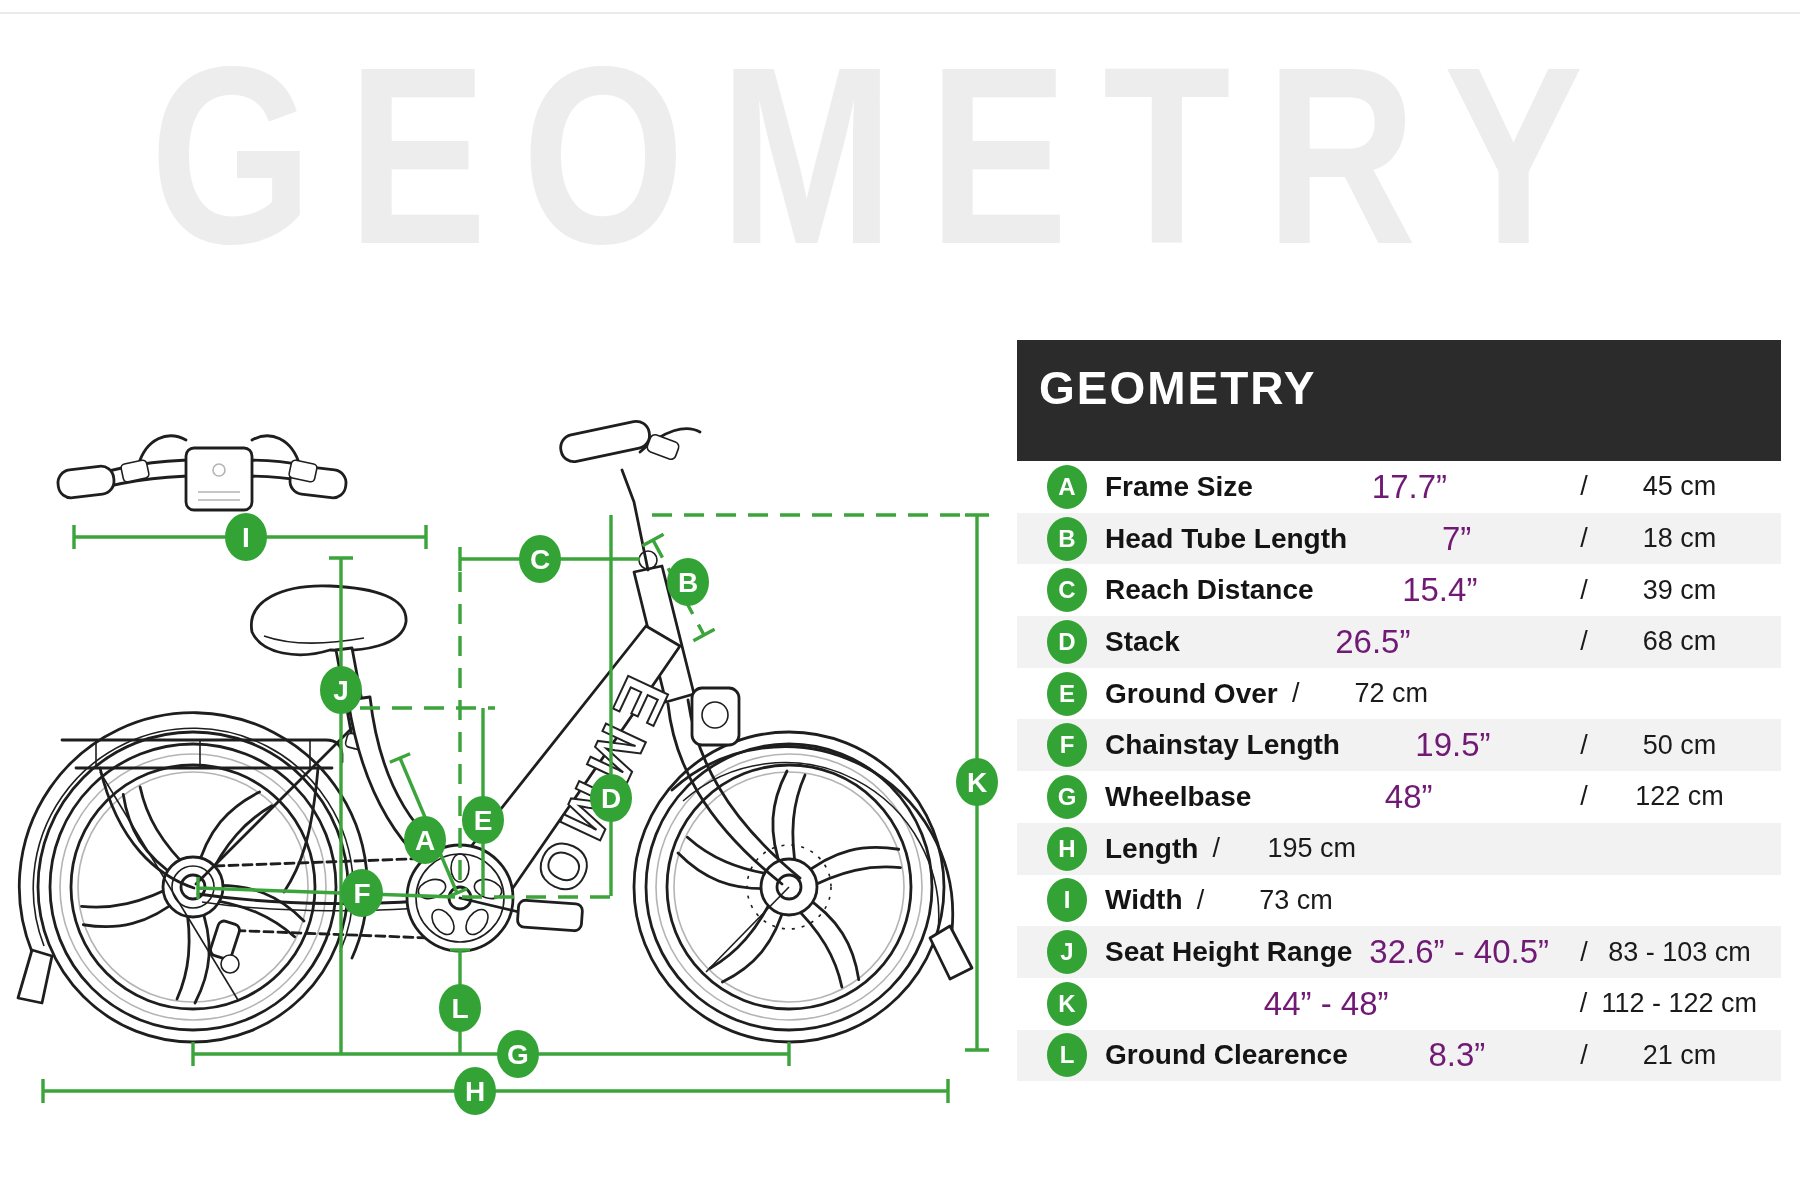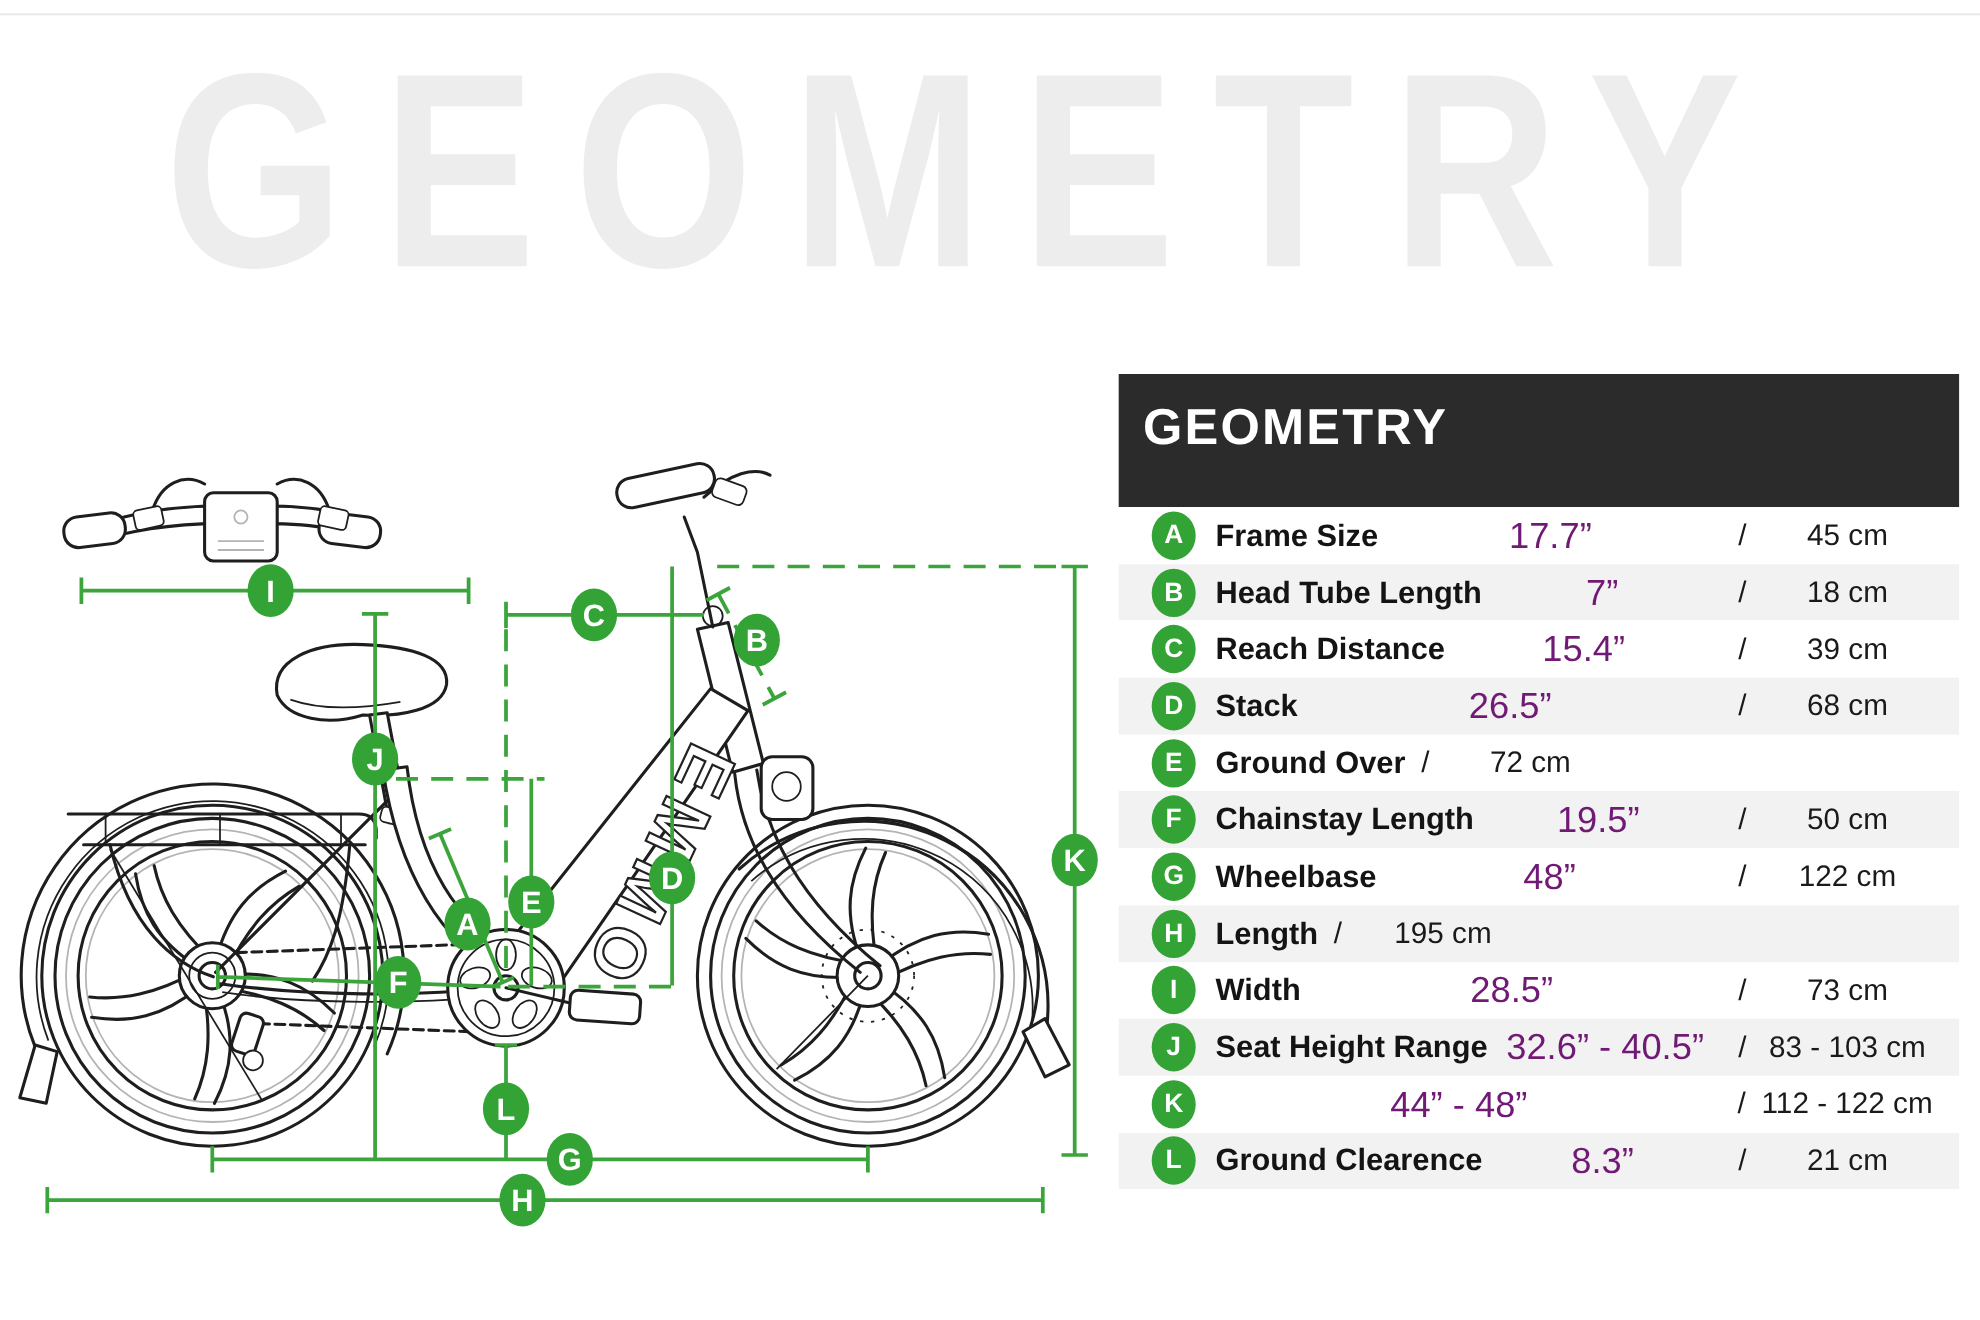--- a/index.html
+++ b/index.html
@@ -347,21 +347,20 @@
       <div class="row alt">
         <div class="badge">H</div>
         <div class="rlabel">Length</div>
         <div class="slash">/</div>
         <div class="vcm">195 cm</div>
       </div>
 
       <div class="row">
         <div class="badge">I</div>
         <div class="rlabel">Width</div>
-        <div class="vin">28.5”</div>
         <div class="slash">/</div>
         <div class="vcm">73 cm</div>
       </div>
 
       <div class="row alt">
         <div class="badge">J</div>
         <div class="rlabel">Seat Height Range</div>
         <div class="vin">32.6” - 40.5”</div>
         <div class="slash">/</div>
         <div class="vcm">83 - 103 cm</div>

